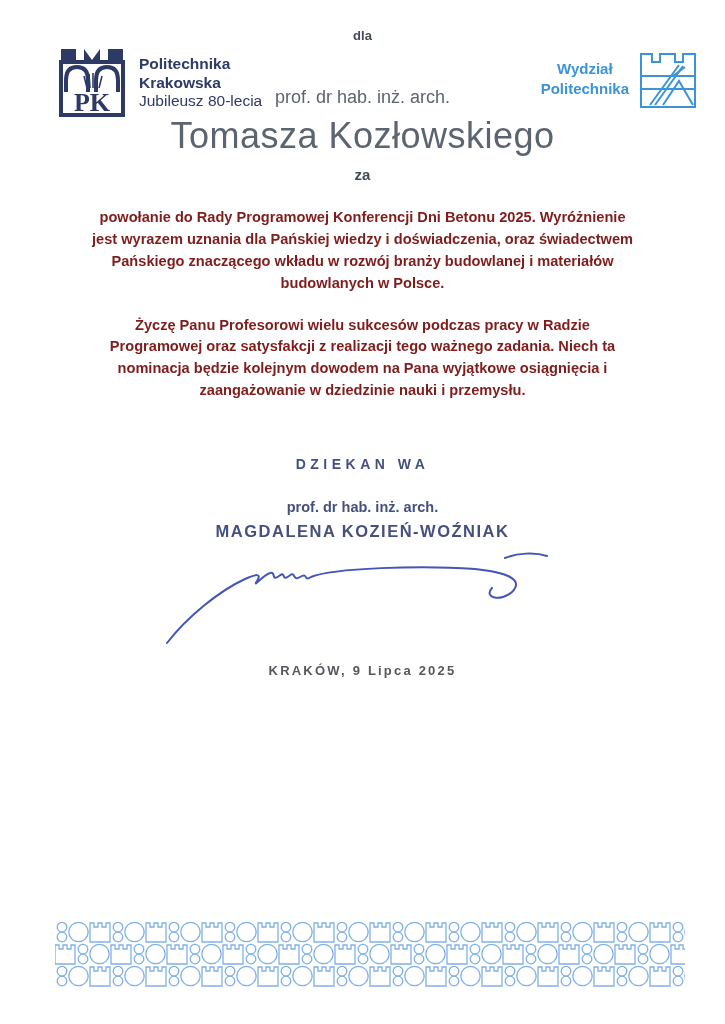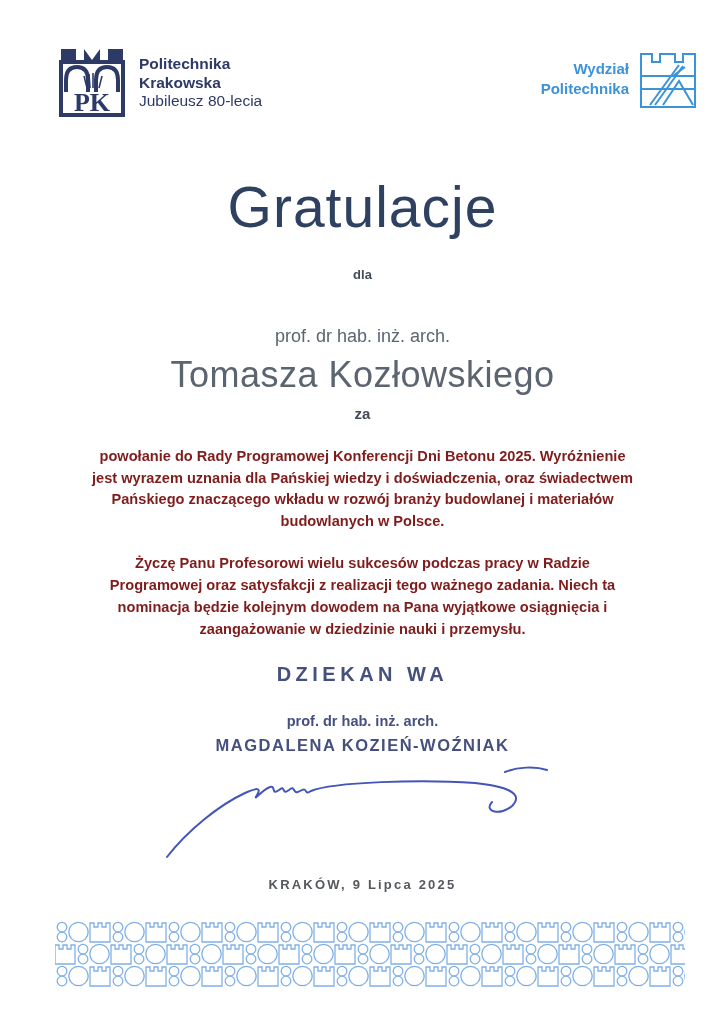--- a/index.html
+++ b/index.html
@@ -19,21 +19,21 @@
   }
   .pk-logo { width: 68px; height: 70px; display: block; }
   .brand-text { color: #2e3a66; font-size: 15.5px; line-height: 1.22; }
   .brand-text .b { font-weight: 700; }
   .header-right {
     position: absolute; top: 50px; right: 27px;
     display: flex; align-items: flex-start; gap: 9px;
   }
   .faculty-text {
     color: #3b93d8; font-weight: 700; font-size: 15px;
-    line-height: 1.35; text-align: right; margin-top: 9px;
+    line-height: 1.35; text-align: center; margin-top: 9px;
   }
   .wa-icon { width: 60px; height: 60px; display: block; }
   
   .main { position: absolute; inset: 0; text-align: center; }
   .title {
     margin-top: 176px;
     font-size: 57px; font-weight: 400; letter-spacing: 1px;
     color: #2e4160; line-height: 1.1;
   }
   .small-word {
@@ -48,22 +48,22 @@
     margin-top: 7px;
     font-size: 36px; color: #5c6470; letter-spacing: 0.5px;
   }
   .small-word-za { margin-top: 9px; font-size: 15px; font-weight: 700; color: #414b59; }
   .para {
     width: 545px; margin: 24px auto 0;
     font-size: 14.6px; line-height: 1.5; color: #7f1d1d; font-weight: bold;
   }
   .para + .para { margin-top: 20px; }
   .dziekan {
-    margin-top: 22px;
-    font-size: 20px; font-weight: 700; letter-spacing: 4.5px;
+    margin-top: 54px;
+    font-size: 14px; font-weight: 700; letter-spacing: 4.5px;
     color: #46507e;
   }
   .signer-titles {
     margin-top: 27px;
     font-size: 14.5px; font-weight: 700; color: #46507e;
   }
   .signer-name {
     margin-top: 7px;
     font-size: 16.5px; font-weight: 700; letter-spacing: 1.5px;
     color: #46507e;
@@ -128,21 +128,20 @@
         <line x1="12" y1="55" x2="41" y2="15"></line>
         <line x1="17" y1="55" x2="45" y2="16"></line>
         <line x1="35" y1="26" x2="47" y2="17"></line>
 
         <path d="M25 55 L41 31 L55 55"></path>
       </g>
     </svg>
   </div>
 
   <div class="main">
-    <div class="title">Gratulacje</div>
     <div class="small-word">dla</div>
     <div class="honoree-titles">prof. dr hab. inż. arch.</div>
     <div class="honoree-name">Tomasza Kozłowskiego</div>
     <div class="small-word-za">za</div>
     <p class="para">powołanie do Rady Programowej Konferencji Dni Betonu 2025. Wyróżnienie jest wyrazem uznania dla Pańskiej wiedzy i doświadczenia, oraz świadectwem Pańskiego znaczącego wkładu w rozwój branży budowlanej i materiałów budowlanych w Polsce.</p>
     <p class="para">Życzę Panu Profesorowi wielu sukcesów podczas pracy w Radzie Programowej oraz satysfakcji  z realizacji tego ważnego zadania. Niech ta nominacja będzie kolejnym dowodem na Pana wyjątkowe osiągnięcia i zaangażowanie w dziedzinie nauki i przemysłu.</p>
     <div class="dziekan">DZIEKAN WA</div>
     <div class="signer-titles">prof. dr hab. inż. arch.</div>
     <div class="signer-name">MAGDALENA KOZIEŃ-WOŹNIAK</div>
 

